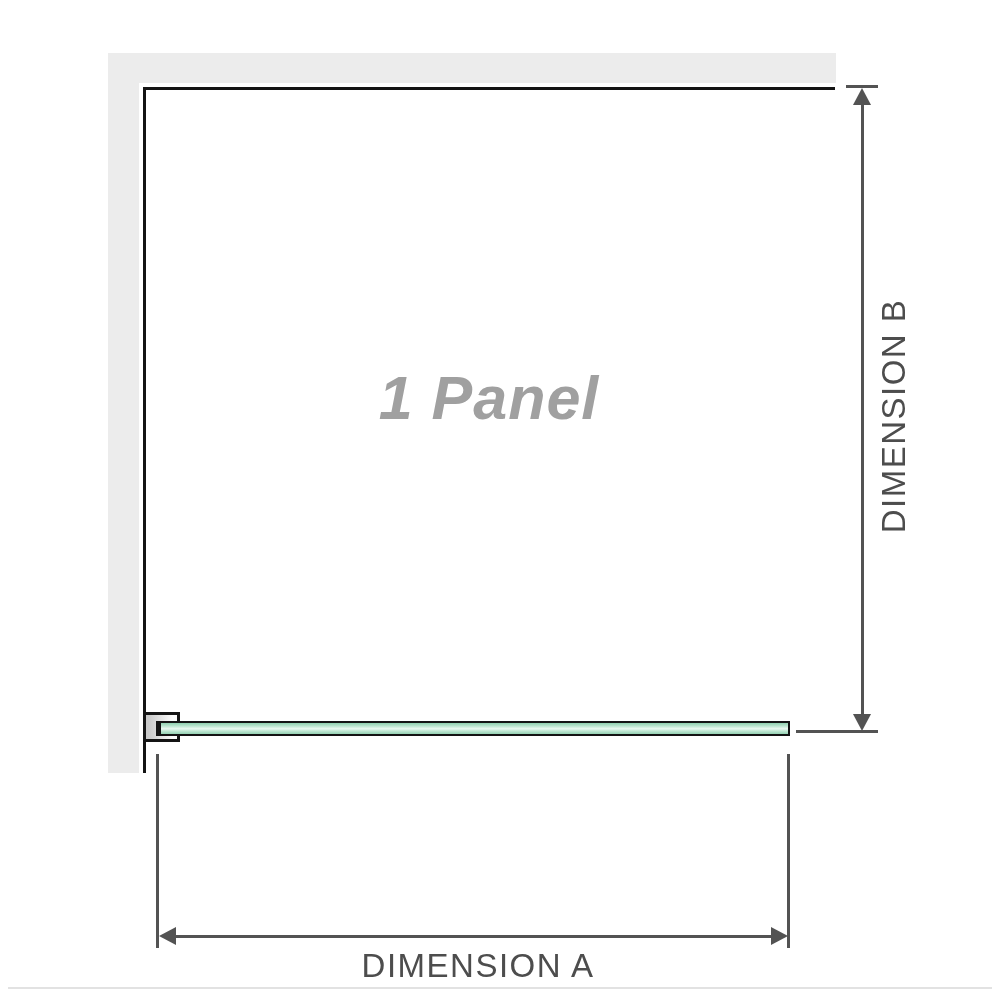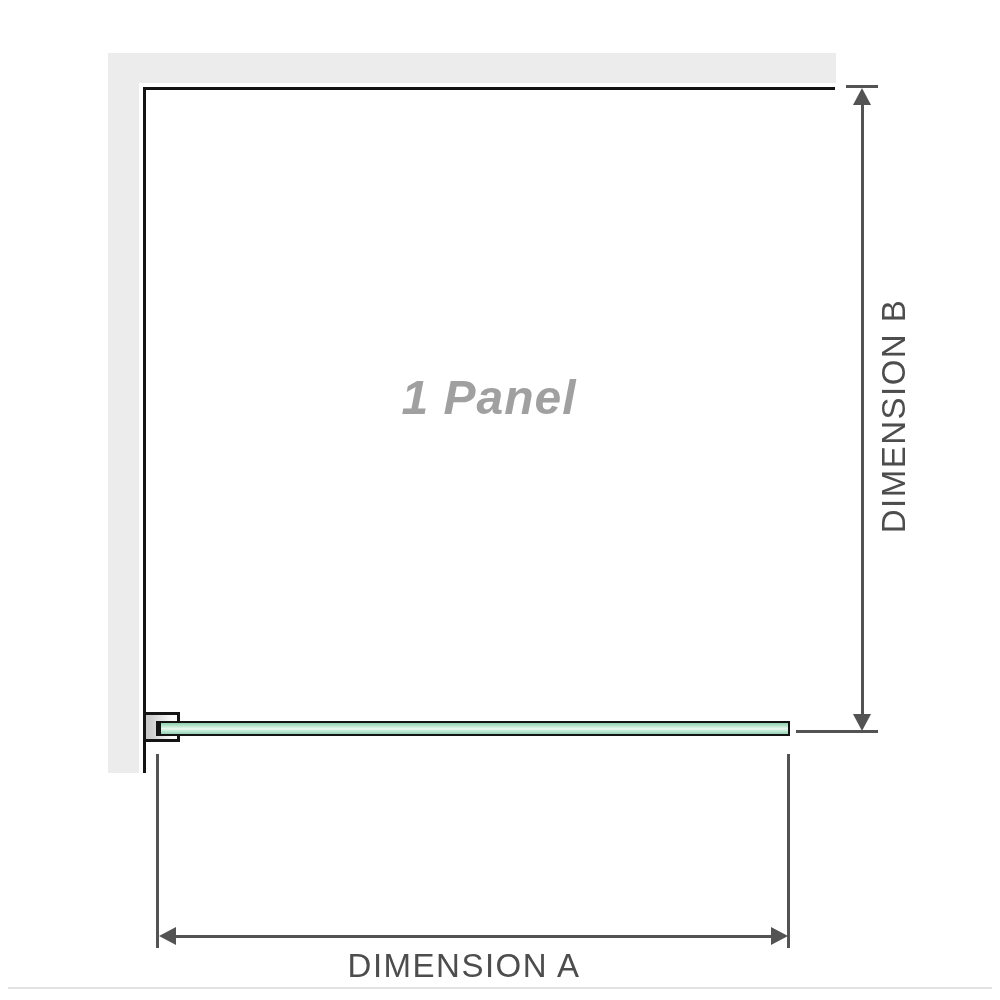--- a/index.html
+++ b/index.html
@@ -21,21 +21,21 @@
 
   
   .wall-h{left:108px;top:53px;width:728px;height:30px;background:var(--wall-gray);}
   .wall-v{left:108px;top:53px;width:31px;height:720px;background:var(--wall-gray);}
   .edge-top{left:143px;top:87px;width:692px;height:3px;background:var(--outline-black);}
   .edge-left{left:143px;top:87px;width:3px;height:686px;background:var(--outline-black);}
 
   
   .panel-label{
     left:339px;top:370px;width:300px;height:56px;line-height:56px;
-    text-align:center;font-size:48px;font-style:italic;font-weight:700;
+    text-align:center;font-size:61px;font-style:italic;font-weight:700;
     letter-spacing:1px;color:var(--panel-label-gray);
   }
 
   
   .clamp{
     left:143px;top:712px;width:37px;height:30px;
     border:3px solid var(--outline-black);
     background:linear-gradient(to right,#c9c9c9 8%,#fbfbfb 85%);
   }
   .glass{
@@ -58,21 +58,21 @@
   .dima-line{left:172px;top:935px;width:602px;height:3px;}
   .arrow-left{left:159px;top:927px;border-top:9px solid transparent;border-bottom:9px solid transparent;border-right:17px solid var(--dim-gray);}
   .arrow-right{left:771px;top:927px;border-top:9px solid transparent;border-bottom:9px solid transparent;border-left:17px solid var(--dim-gray);}
 
   
   .dim-label{
     color:var(--label-gray);font-size:33px;letter-spacing:1.5px;font-weight:400;
     text-align:center;white-space:nowrap;
   }
   .dimb-label{left:744px;top:396px;width:300px;height:40px;line-height:40px;transform:rotate(-90deg);}
-  .dima-label{left:314px;top:946px;width:300px;height:40px;line-height:40px;}
+  .dima-label{left:328px;top:946px;width:300px;height:40px;line-height:40px;}
 
   .bottom-border{left:8px;top:987px;width:984px;height:2px;background:var(--faint-line);}
 </style>
 </head>
 <body>
 
 <div class="stage">
 
   <div class="abs wall-h"></div>
   <div class="abs wall-v"></div>

